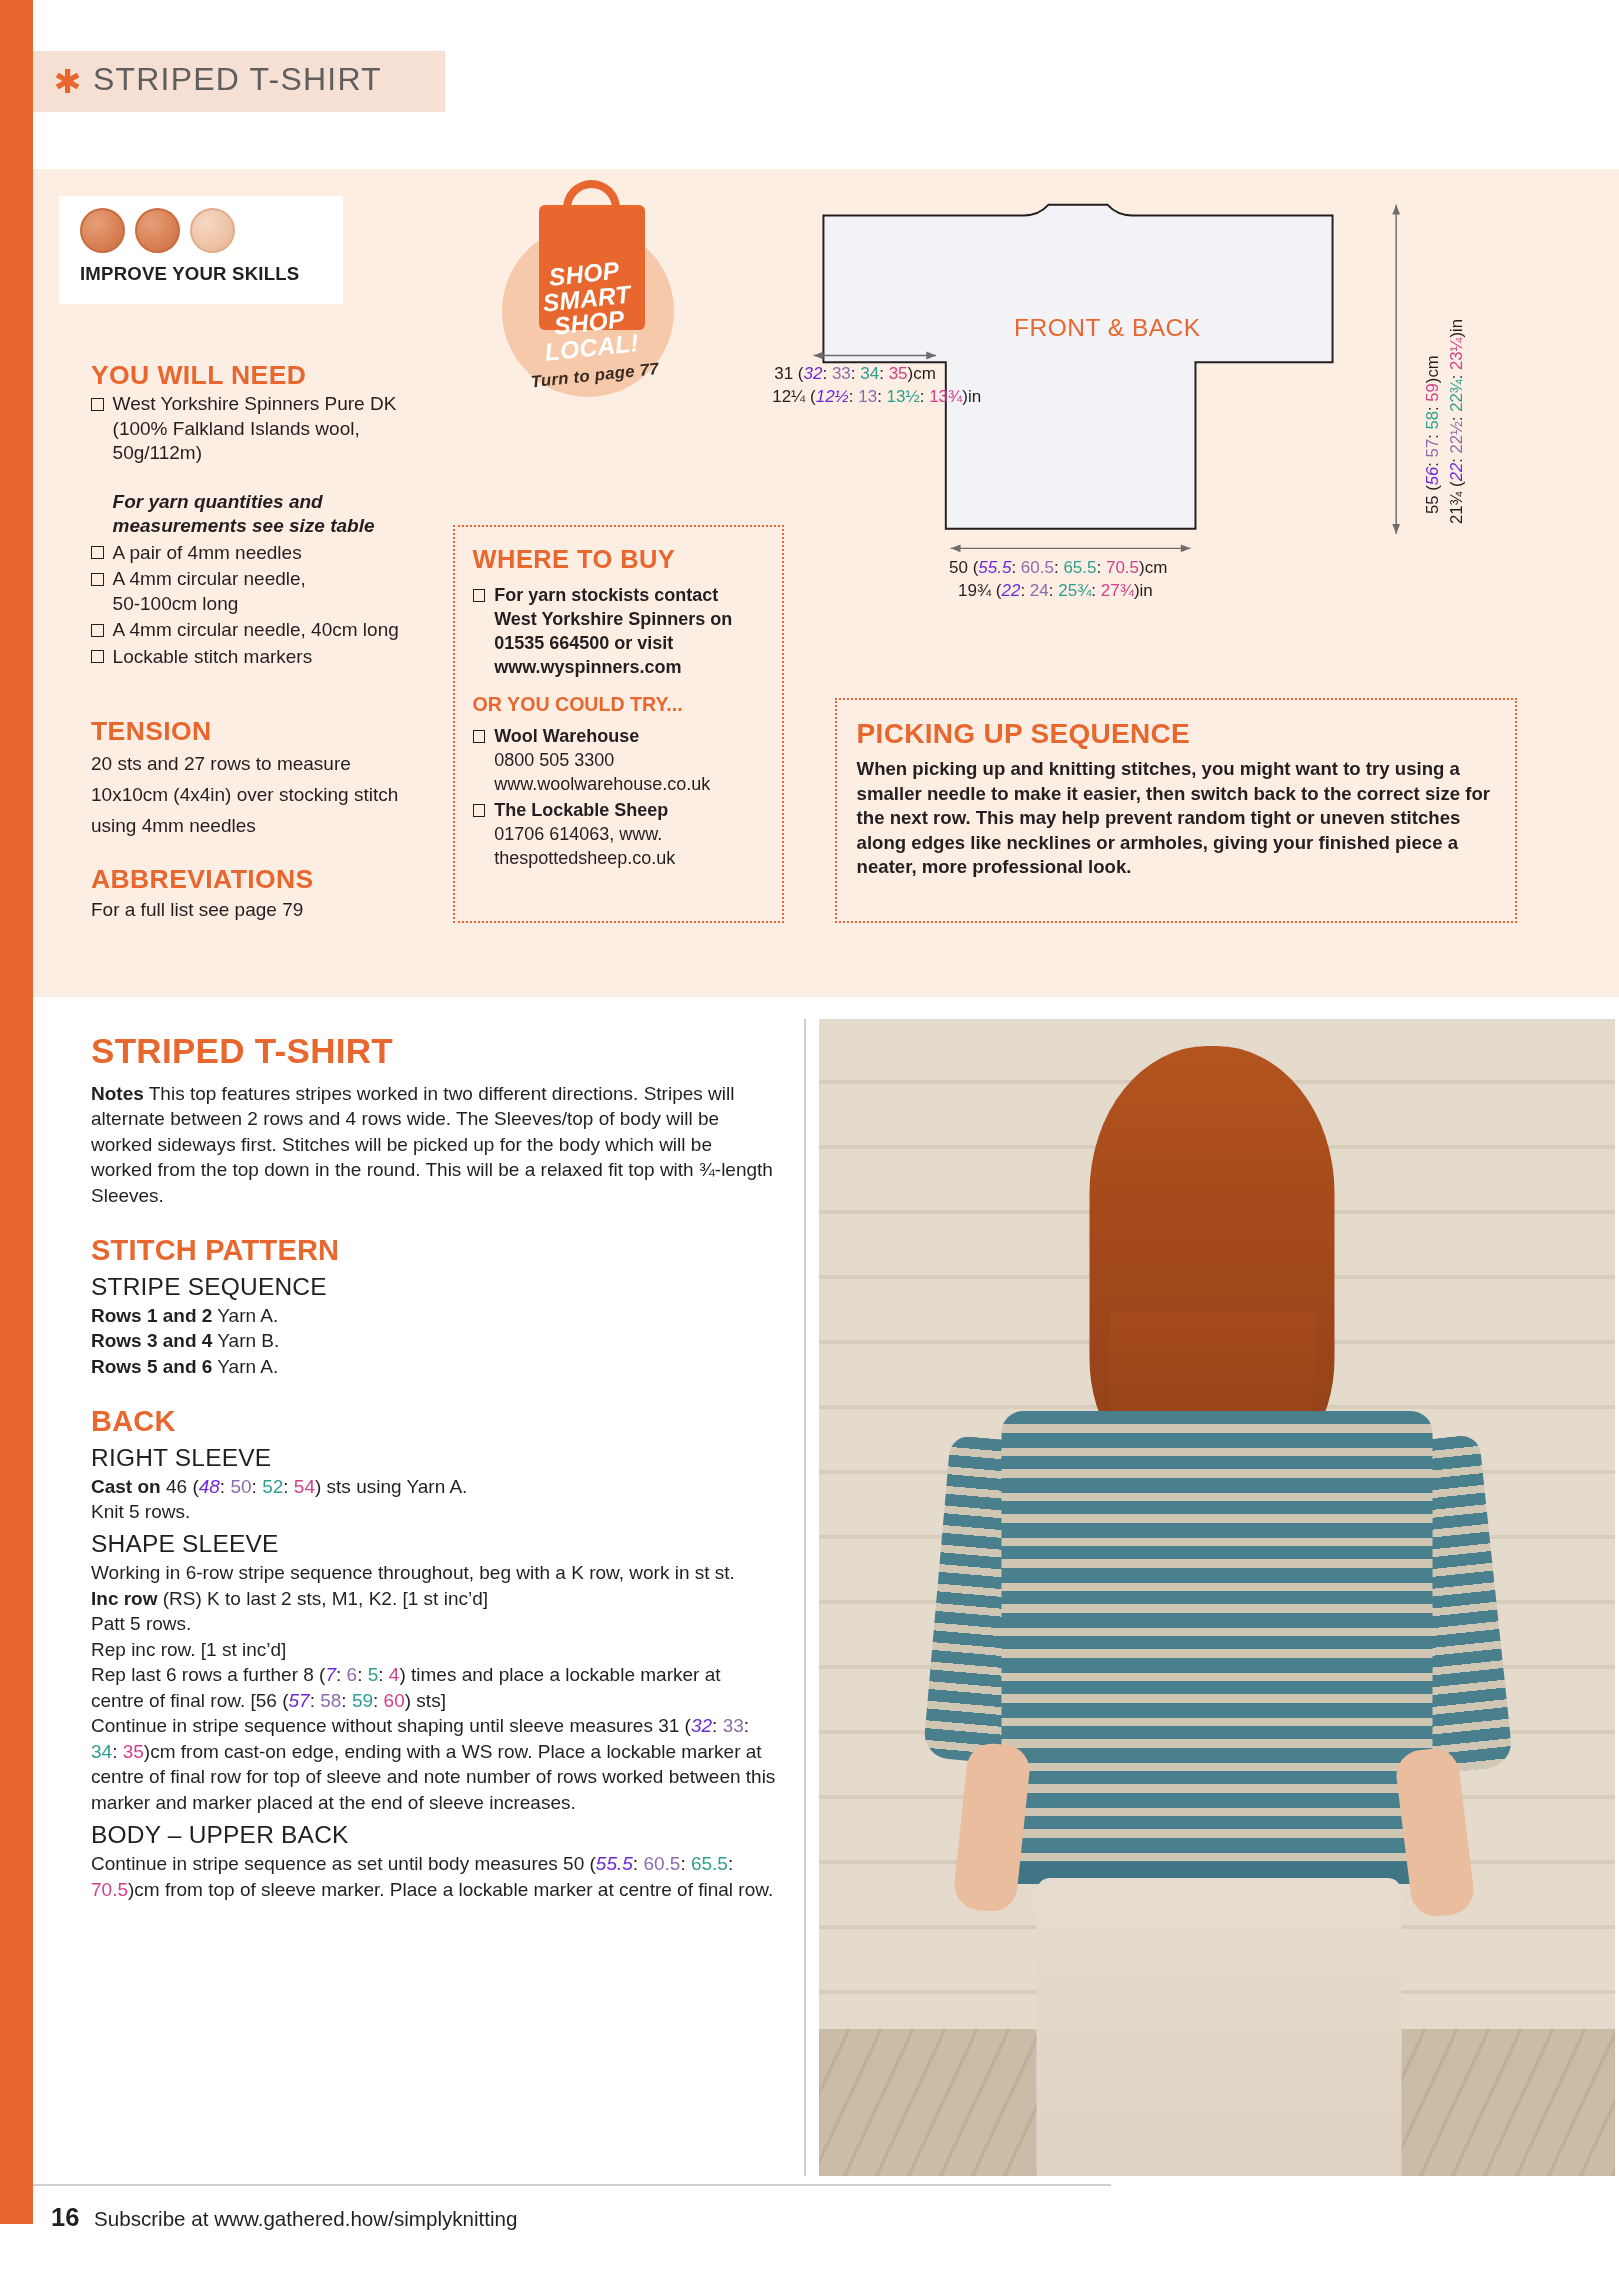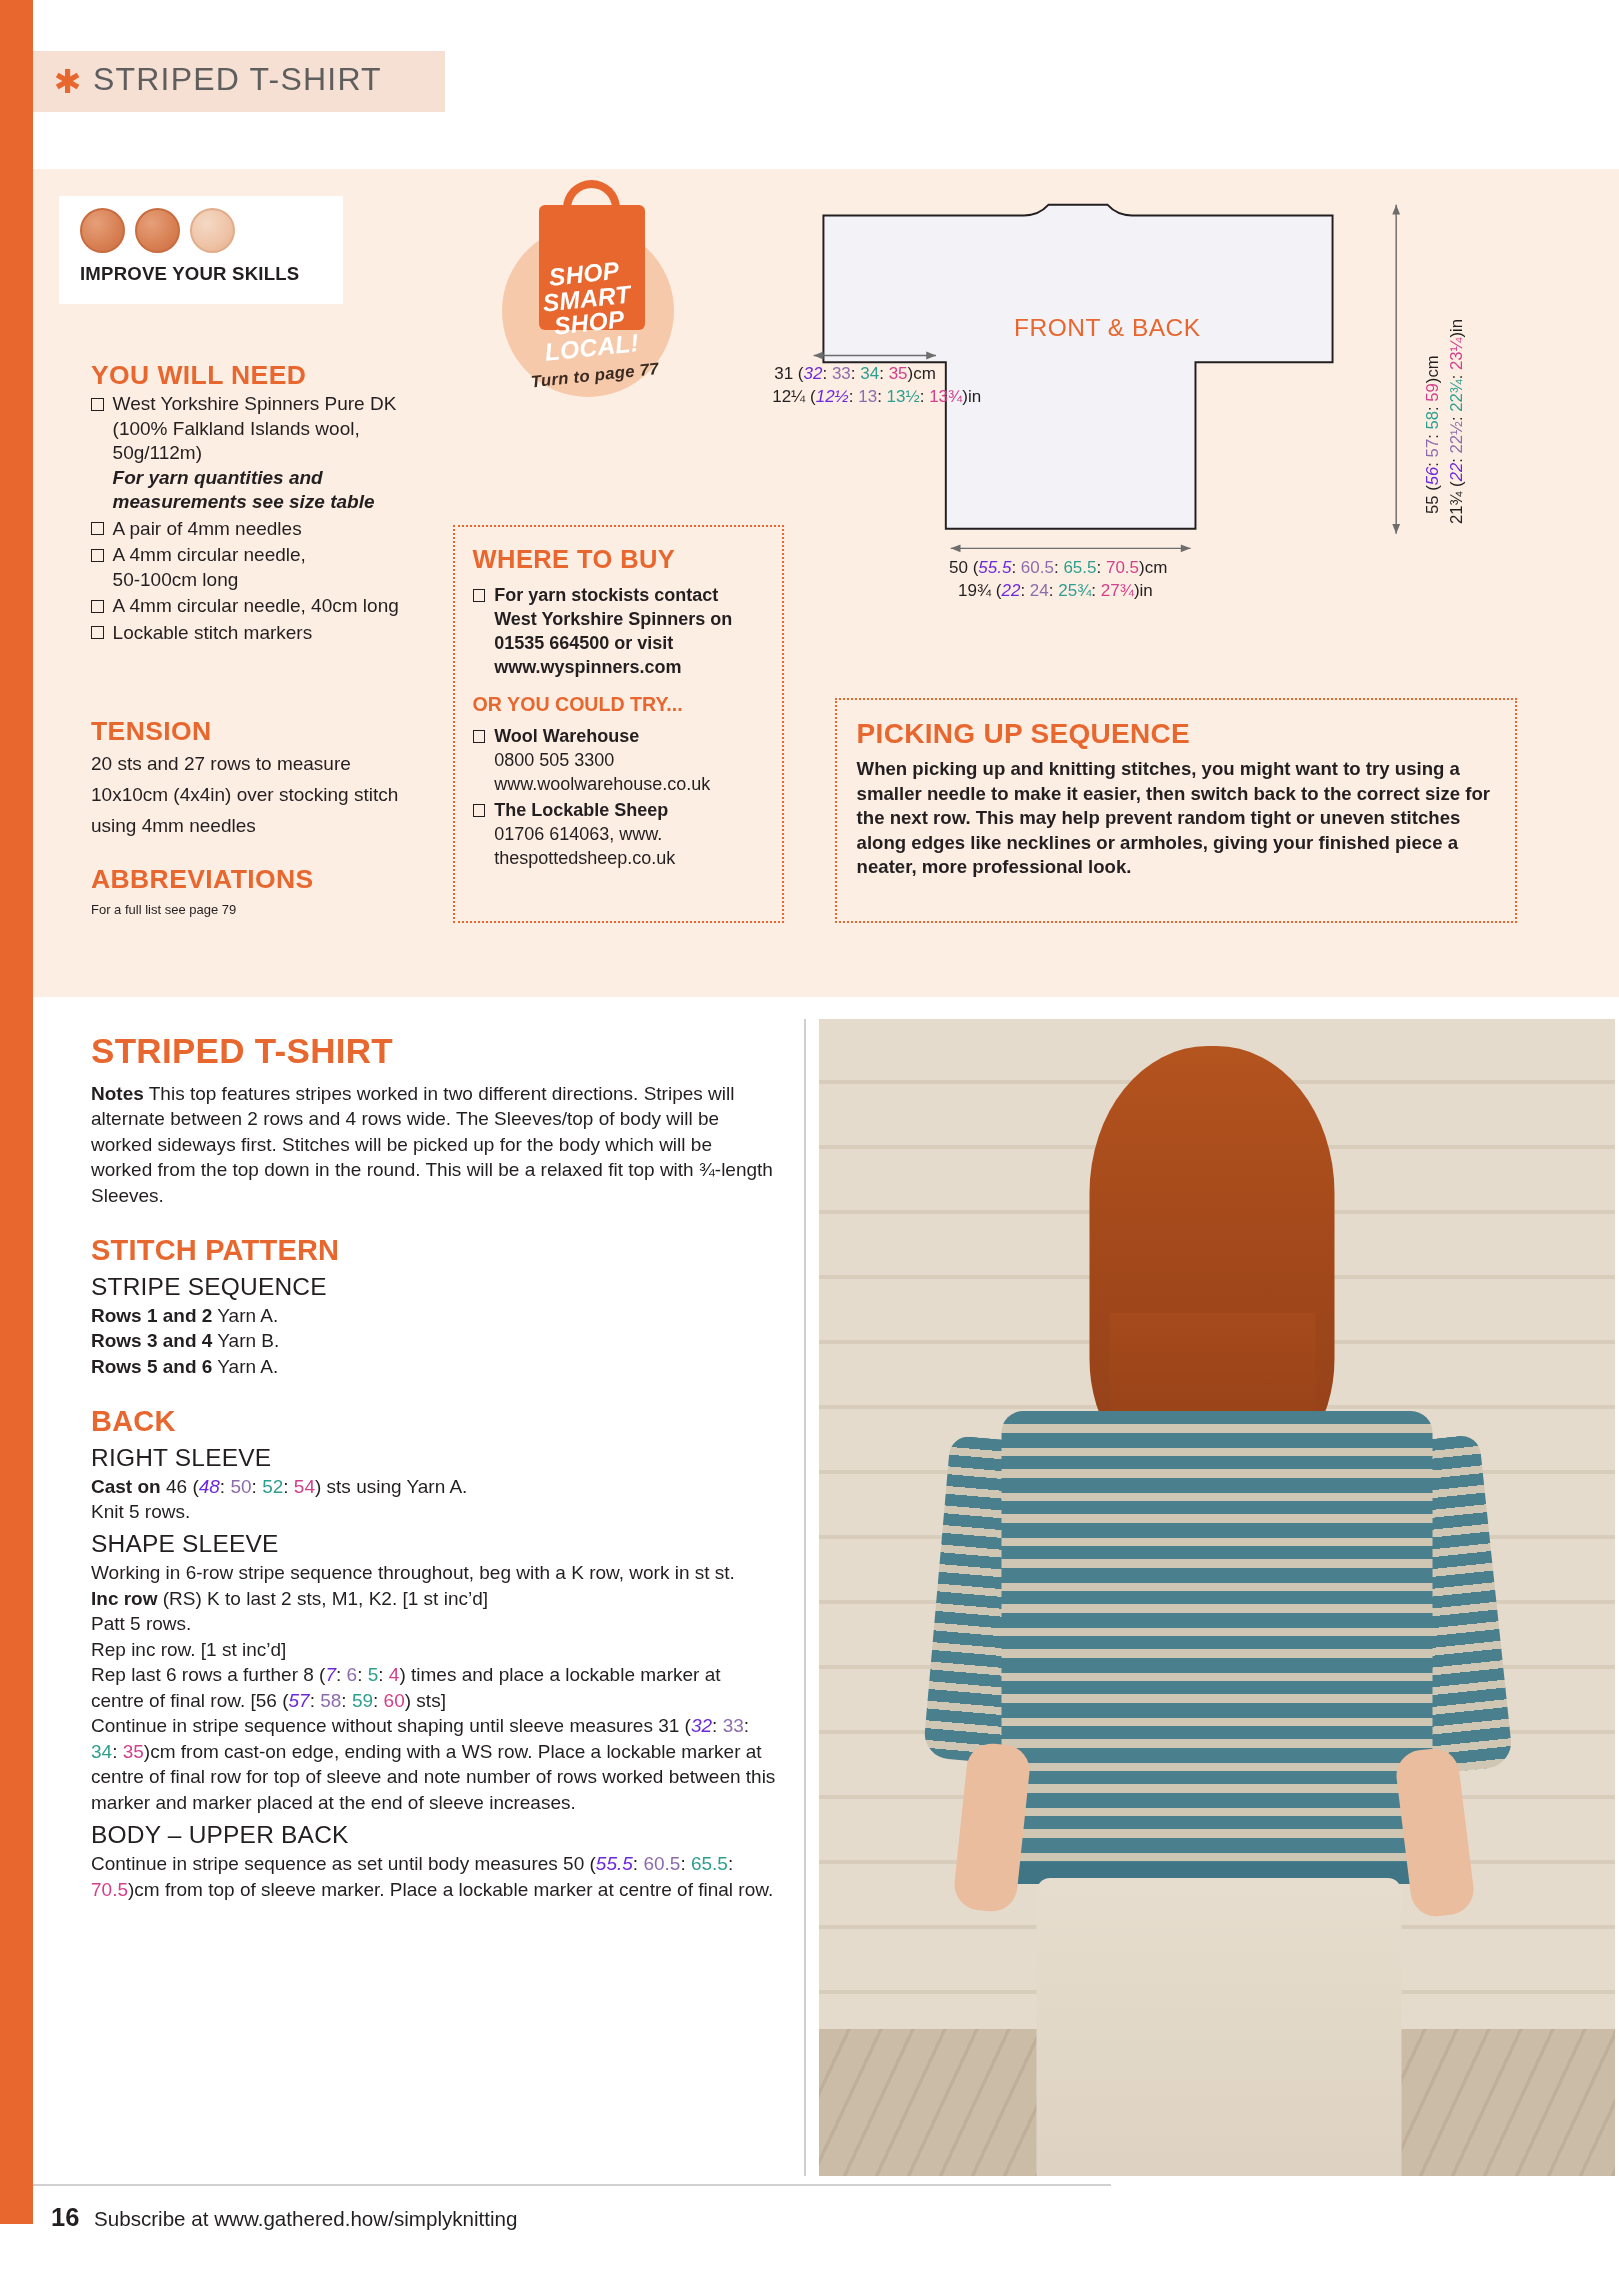--- a/index.html
+++ b/index.html
@@ -70,24 +70,24 @@
   .abbrev-title { left:91px; top:864px; }
 
   .list { position:absolute; left:91px; font-size:19px; line-height:24.5px; color:#231f20; }
   .ywn-list { top:392px; width:353px; }
   .li { position:relative; padding-left:21.6px; margin-bottom:2px; }
   .li:before {
     content:""; position:absolute; left:0; top:5.9px; width:10.8px; height:10.8px;
     border:1.5px solid #231f20;
   }
   .li .cont { display:block; padding-left:0; }
-  .italic-b { font-style:italic; font-weight:bold; display:block; }
+  .italic-b { font-style:italic; font-weight:bold; display:block;margin-top:24px; }
 
   .tension-text { position:absolute; left:91px; top:748px; width:323px; font-size:19px; line-height:31px; }
-  .abbrev-text { position:absolute; left:91px; top:897px; width:323px; font-size:13px; line-height:25.5px; }
+  .abbrev-text { position:absolute; left:91px; top:897px; width:323px; font-size:19px; line-height:25.5px; }
 
   
   .shop-smart {
     position:absolute; left:502px; top:225px; width:172px; height:172px;
   }
   .ss-circle {
     position:absolute; left:0; top:0; width:172px; height:172px; border-radius:50%;
     background:#f6c9ab;
   }
   .bag {

